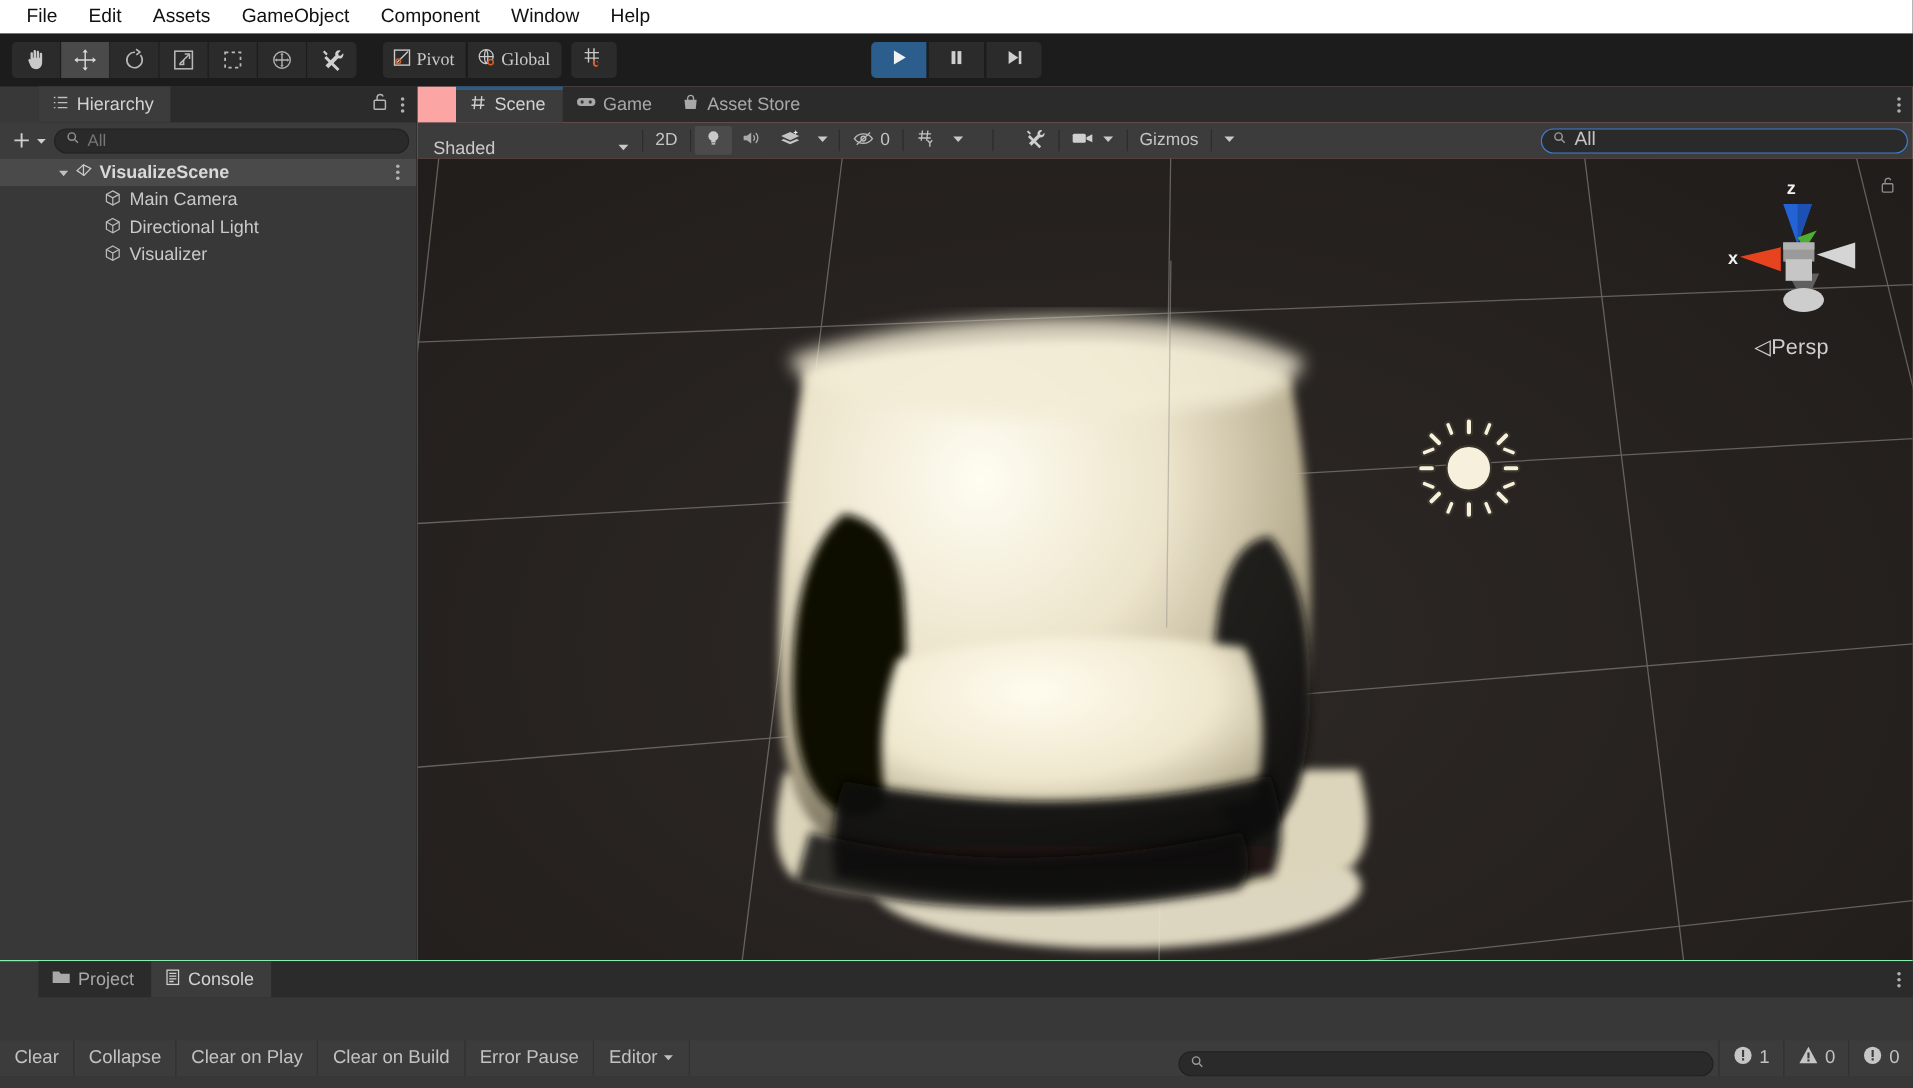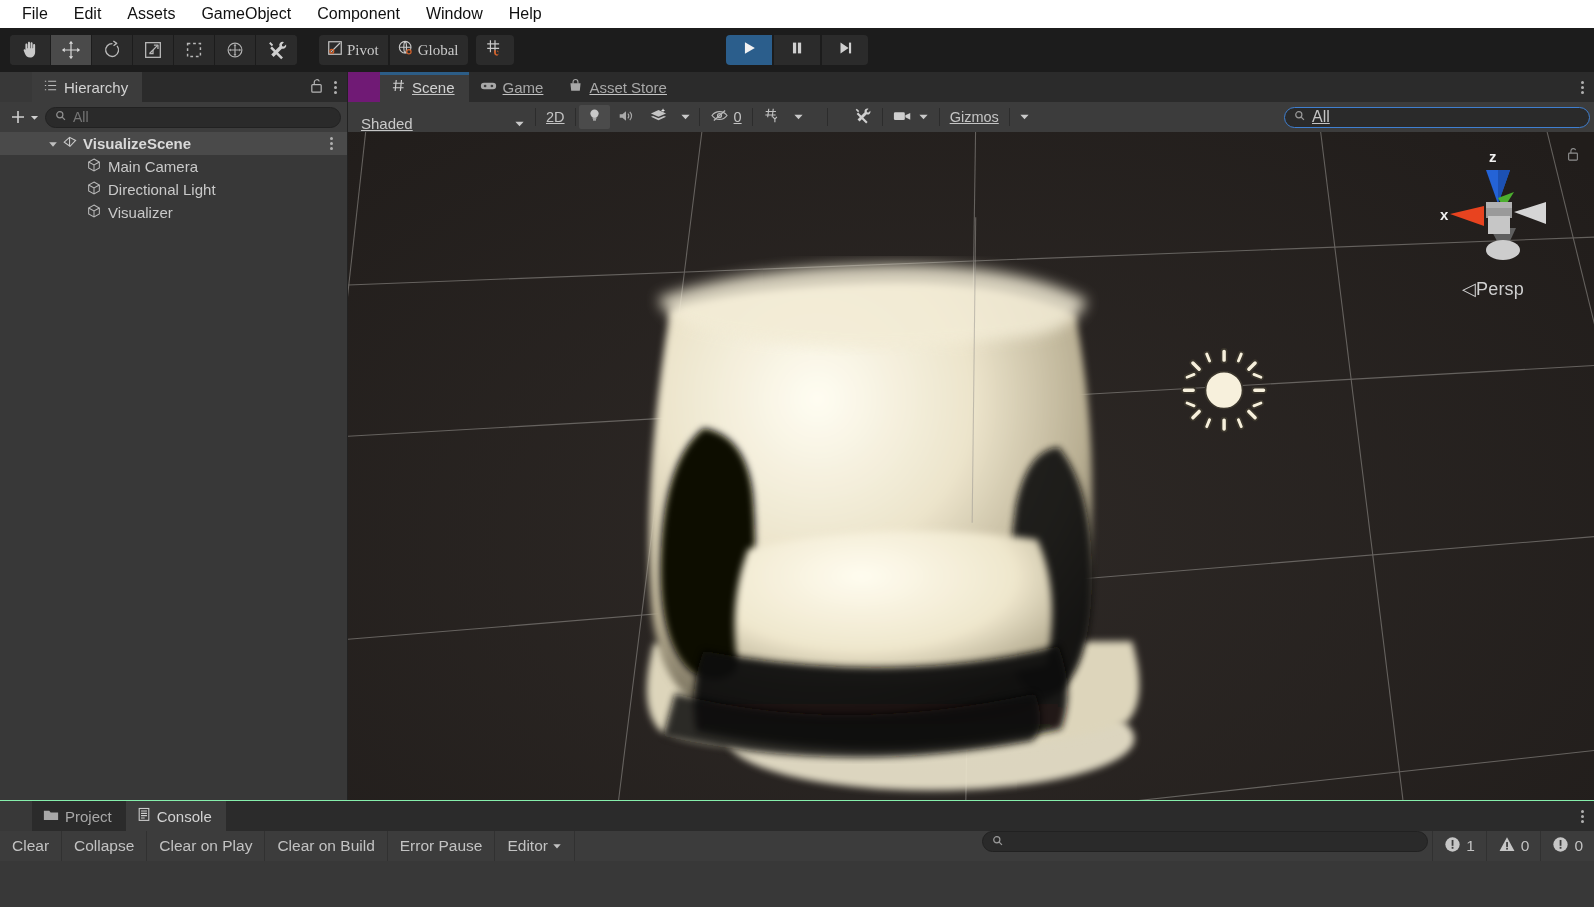--- a/index.html
+++ b/index.html
@@ -101,22 +101,21 @@
   }
   .h-row.selected { background: #4a4a4a; }
   .h-row .twisty { width: 14px; display: flex; justify-content: center; color: #b5b5b5; font-size: 9px; }
   .h-row .label { white-space: nowrap; }
   .h-row.scene .label { font-weight: bold; color: #d9d9d9; }
   .h-row .rowmenu { margin-left: auto; padding-right: 14px; }
 
   
   .scene-panel {
     flex: 1 1 auto; display: flex; flex-direction: column; min-width: 0;
-    background: #701a75;
-    text-decoration: underline;
+    background: #fca5a5;
   }
   .scene-toolbar {
     height: 30px; background: #3c3c3c; display: flex; align-items: center;
     gap: 0px; padding: 0 4px; flex: 0 0 30px;
   }
   .sbtn {
     height: 24px; display: flex; align-items: center; justify-content: center;
     padding: 0 7px; background: transparent; color: #c4c4c4; font-size: 14.5px; gap: 5px;
   }
   .sbtn.on { background: #4b4b4b; border-radius: 2px; }
@@ -154,22 +153,22 @@
     border-left: 1px solid #222;
   }
   .insp-body { flex: 1 1 auto; background: #383838; }
 
   
   .bottom {
     flex: 0 0 107px; height: 107px; background: #383838;
     display: flex; flex-direction: column; border-top: 1px solid #86efac;
   }
   .console-toolbar {
-    height: 30px; background: #3c3c3c; display: flex; align-items: flex-start;
-    flex: 0 0 30px; padding: 0;
+    height: 30px; background: #3c3c3c; display: flex; align-items: flex-end;
+    flex: 0 0 30px; padding: 0; margin-top: 36px;
   }
   .cbtn {
     height: 30px; display: flex; align-items: center; gap: 4px;
     padding: 0 12px; font-size: 15.5px; color: #c2c2c2;
     border-right: 1px solid #313131;
   }
   .console-search {
     margin-left: auto; width: 446px; height: 21px; background: #2a2a2a;
     border: 1px solid #212121; border-radius: 11px;
     display: flex; align-items: center; padding: 0 9px; gap: 6px; margin-right: 4px;

